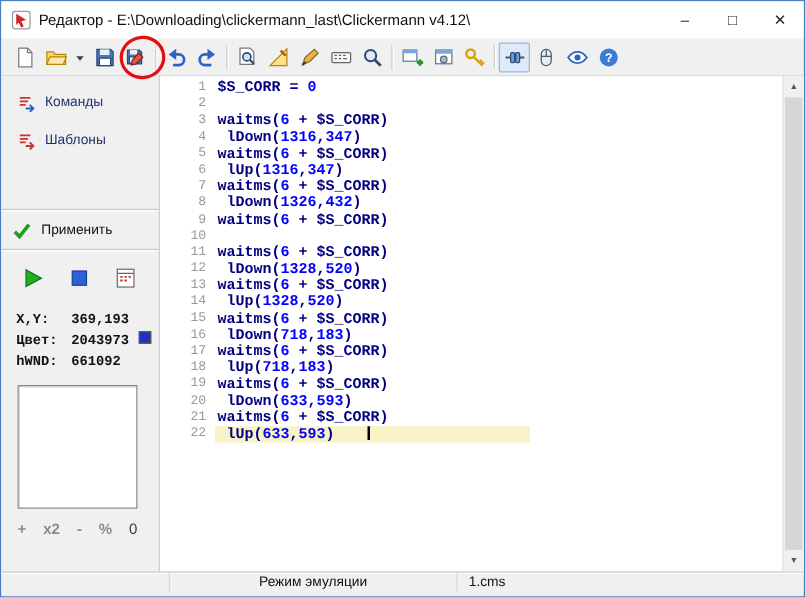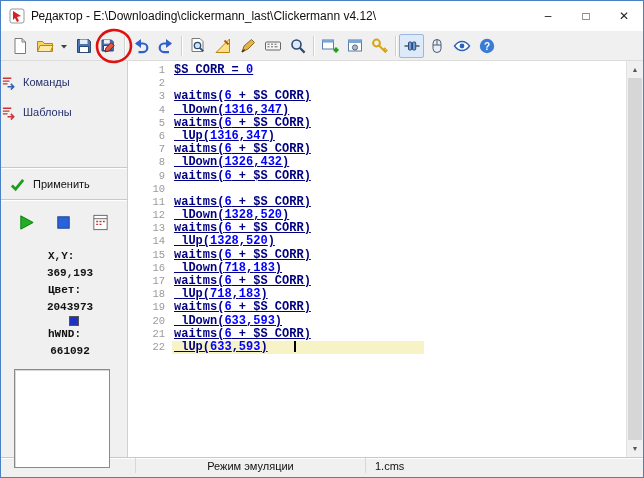--- a/index.html
+++ b/index.html
@@ -21,50 +21,50 @@
   .tbtn svg { width:18px; height:18px; display:block; }
   .tbtn.narrow { width:14px; }
   .tbtn.narrow svg { width:10px; }
   .tbtn.pressed { background:#dceaf9; border-color:#9ab8dd; }
   .tsep { width:1px; height:20px; background:#d0d0d0; margin:0 3px; box-shadow:1px 0 0 #fff; }
   .annotation { position:absolute; left:93px; top:25px; width:40px; height:40px;
                 pointer-events:none; z-index:20; }
   
   .body { display:flex; height:396px; }
   .sidebar { width:127px; background:#f0f0f0; border-right:1px solid #cfcfcf; flex:0 0 auto; }
-  .side-item { height:30px; display:flex; align-items:center; gap:7px; 
+  .side-item { height:30px; display:flex; align-items:center; gap:7px; padding-left:13px;
                font-size:11px; color:#23306e; }
   .side-item:first-child { margin-top:6px; }
   .side-item svg { width:15px; height:15px; }
   .hsep { height:2px; border-top:1px solid #c8c8c8; border-bottom:1px solid #ffffff; }
   .hsep.first { margin-top:40px; }
   .apply { height:30px; display:flex; align-items:center; gap:7px; padding-left:8px;
            font-size:11px; color:#111; }
   .apply svg { width:17px; height:17px; }
   .runrow { display:flex; align-items:center; gap:18px; padding:12px 0 0 16px; }
   .runrow svg { width:19px; height:19px; display:block; }
   .coords { margin:16px 0 0 12px; font-family:"Liberation Mono", monospace;
             font-size:11px; font-weight:bold; color:#111; line-height:17px; }
-  .coords .row { display:flex; align-items:center;flex-direction:column; }
+  .coords .row { display:flex; align-items:flex-start; }
   .coords .lab { width:44px; }
   .swatch { width:10px; height:10px; margin-left:8px; border:1px solid #555; display:inline-block; }
   .previewbox { width:96px; height:99px; margin:9px 0 0 13px; background:#fff;
                 border:1px solid #8a8a8a; box-shadow:inset 1px 1px 0 #d8d8d8; }
   .zoomrow { width:96px; margin:9px 0 0 13px; display:flex; justify-content:space-between;
              align-items:center; }
   .zbtn { font-size:12px; color:#8c8c8c; font-weight:bold; }
   .zbtn:last-child { color:#3a3a3a; font-weight:normal; }
   
   .editor { flex:1; position:relative; background:#fff; }
   .codearea { position:absolute; left:0; top:0; right:17px; bottom:0; padding-top:3px;
               overflow:hidden; font-family:"Liberation Mono", monospace; font-size:12px; }
   .line { display:flex; height:13.2px; line-height:13.2px; }
   .ln { width:44px; flex:0 0 auto; text-align:right; padding-right:7px; color:#9a9a9a;
         font-size:10.5px; }
-  .code { white-space:pre; color:var(--kw,#000080); font-weight:bold; padding-left:2px;text-decoration:underline; }
+  .code { white-space:pre; color:var(--kw,#000080); font-weight:bold; padding-left:2px; }
   .code .num { color:var(--num,#0000FF); }
   .line.current .code { background:var(--clbg,#F7F3C6); display:inline-block; min-width:252px; }
   .caret { display:inline-block; width:2px; height:11px; background:#000; margin-left:26px;
            vertical-align:middle; animation:blink 1s steps(1) infinite; }
   @keyframes blink { 50% { opacity:0; } }
   
   .sbar { position:absolute; top:0; right:0; bottom:0; width:17px; background:#f0f0f0;
           border-left:1px solid #e2e2e2; }
   .sarrow { height:17px; display:flex; align-items:center; justify-content:center;
             font-size:7px; color:#555; }

